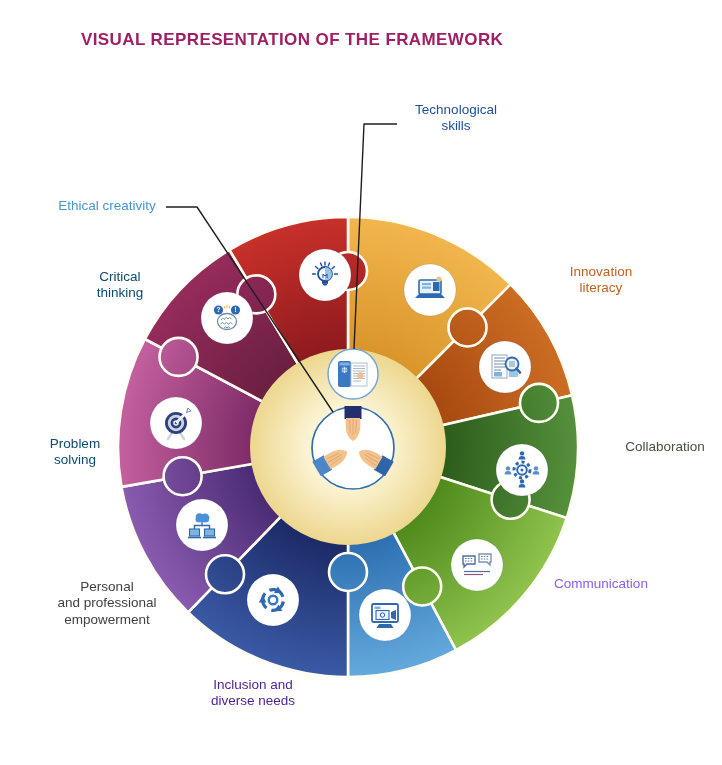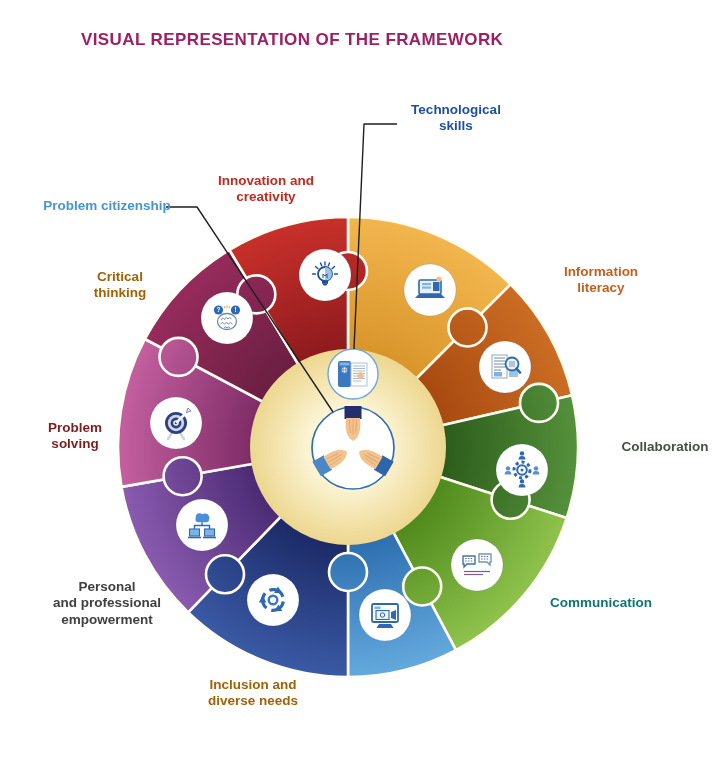--- a/index.html
+++ b/index.html
@@ -1,21 +1,21 @@
 <!DOCTYPE html>
 <html><head>
 <meta charset="utf-8">
 <style>
   html,body{margin:0;padding:0;background:#fff;}
   .stage{position:relative;width:722px;height:765px;background:#fff;overflow:hidden;
          font-family:"Liberation Sans", sans-serif;}
   .page-title{position:absolute;left:81px;top:30px;font-size:17px;font-weight:bold;
               letter-spacing:.4px;white-space:nowrap;}
   #wheel{position:absolute;left:0;top:0;}
-  .label{position:absolute;transform:translate(-50%,-50%);font-size:13.5px;font-weight:bold;
+  .label{position:absolute;transform:translate(-50%,-50%);font-size:13.5px;font-weight:normal;
          line-height:1.22;text-align:center;white-space:pre-line;}
   .wedge{stroke:#FFFDF2;stroke-width:2.6;stroke-linejoin:round;}
   .icon-bg{fill:#fff;stroke:rgba(45,70,110,.18);stroke-width:.8;}
 </style>
 </head>
 <body>
 
 <div class="stage">
 
   <div class="page-title" style="color: rgb(158, 31, 99);">VISUAL REPRESENTATION OF THE FRAMEWORK</div>
@@ -316,33 +316,31 @@
         </g>
       </g>
     </g>
 
     <g id="callout-lines" fill="none" stroke="#1F1F1F" stroke-width="1.4" stroke-linejoin="round">
       <polyline points="397,124 364,124 354,349"></polyline>
       <polyline points="166,207 197,207 333,412"></polyline>
     </g>
   </svg>
 
-  <div class="label seg-label" style="left: 601px; top: 280px; color: rgb(194, 97, 30);">Information
+  <div class="label seg-label" style="left: 601px; top: 280px; color: rgb(194, 97, 30);">Innovation
 literacy</div>
   <div class="label seg-label" style="left: 649px; top: 447px; color: rgb(68, 82, 63); margin-left: 16px;">Collaboration</div>
-  <div class="label seg-label" style="left: 601px; top: 603px; color: #0f766e;">Communication</div>
-  <div class="label seg-label" style="left: 253px; top: 693px; color: #a16207;">Inclusion and
+  <div class="label seg-label" style="left: 601px; top: 584px; color: #8b5cf6;">Communication</div>
+  <div class="label seg-label" style="left: 253px; top: 693px; color: #4c1d95;">Inclusion and
 diverse needs</div>
   <div class="label seg-label" style="left: 107px; top: 604px; color: #404040;">Personal
 and professional
 empowerment</div>
-  <div class="label seg-label" style="left: 75px; top: 436px; color: #7f1d1d; text-align: center;">Problem
+  <div class="label seg-label" style="left: 75px; top: 452px; color: #0c4a6e; text-align: center;">Problem
 solving</div>
-  <div class="label seg-label" style="left: 120px; top: 285px; color: #a16207;">Critical
+  <div class="label seg-label" style="left: 120px; top: 285px; color: #0c4a6e;">Critical
 thinking</div>
-  <div class="label seg-label" style="left: 266px; top: 189px; color: rgb(190, 43, 32);">Innovation and
-creativity</div>
 
   <div class="label callout-label" style="left: 456px; top: 118px; color: rgb(29, 79, 156);">Technological
 skills</div>
-  <div class="label callout-label" style="left: 107px; top: 206px; color: rgb(71, 149, 209);">Problem citizenship</div>
+  <div class="label callout-label" style="left: 107px; top: 206px; color: rgb(71, 149, 209);">Ethical creativity</div>
 
 </div>
 
 </body></html>

